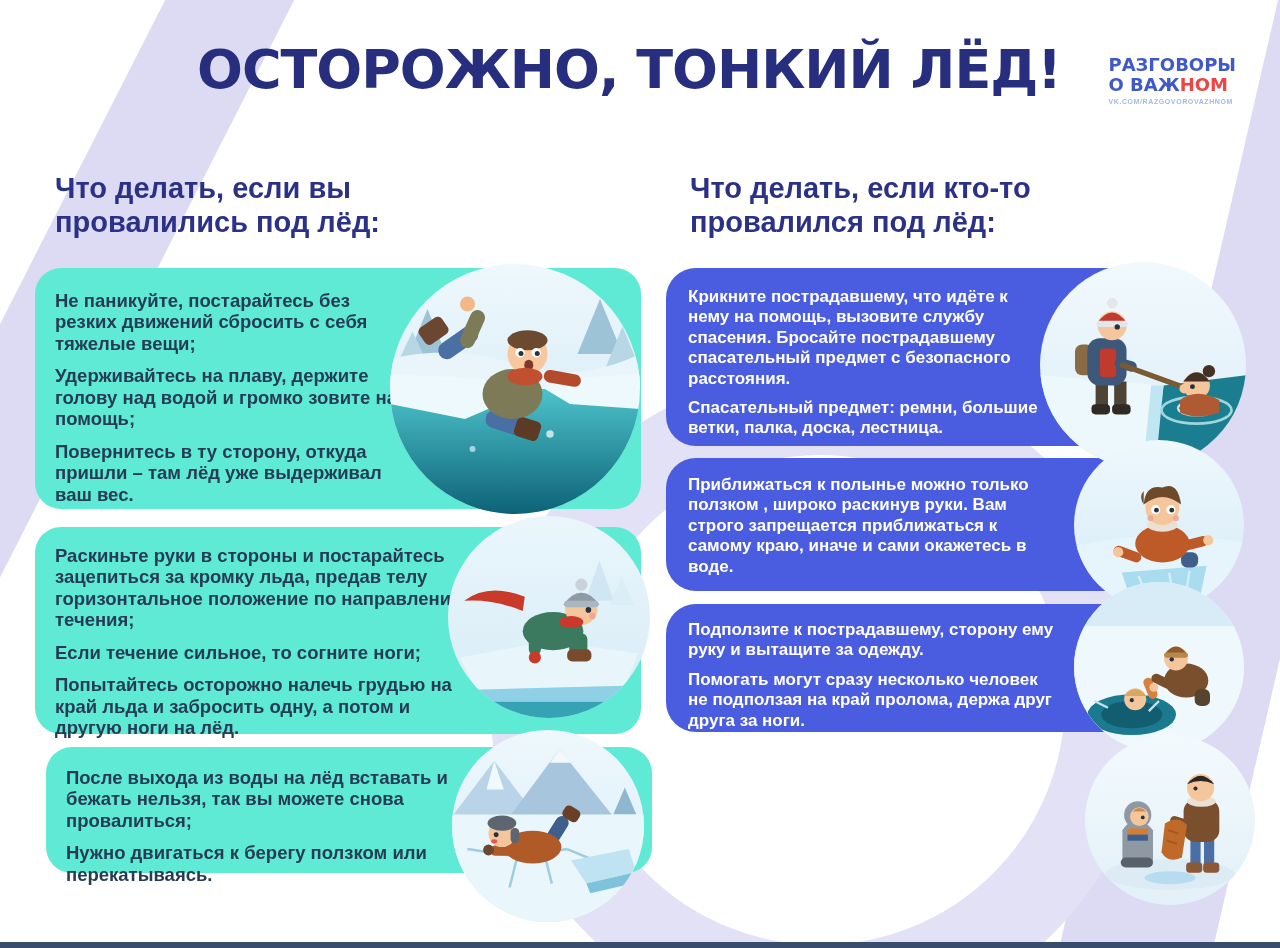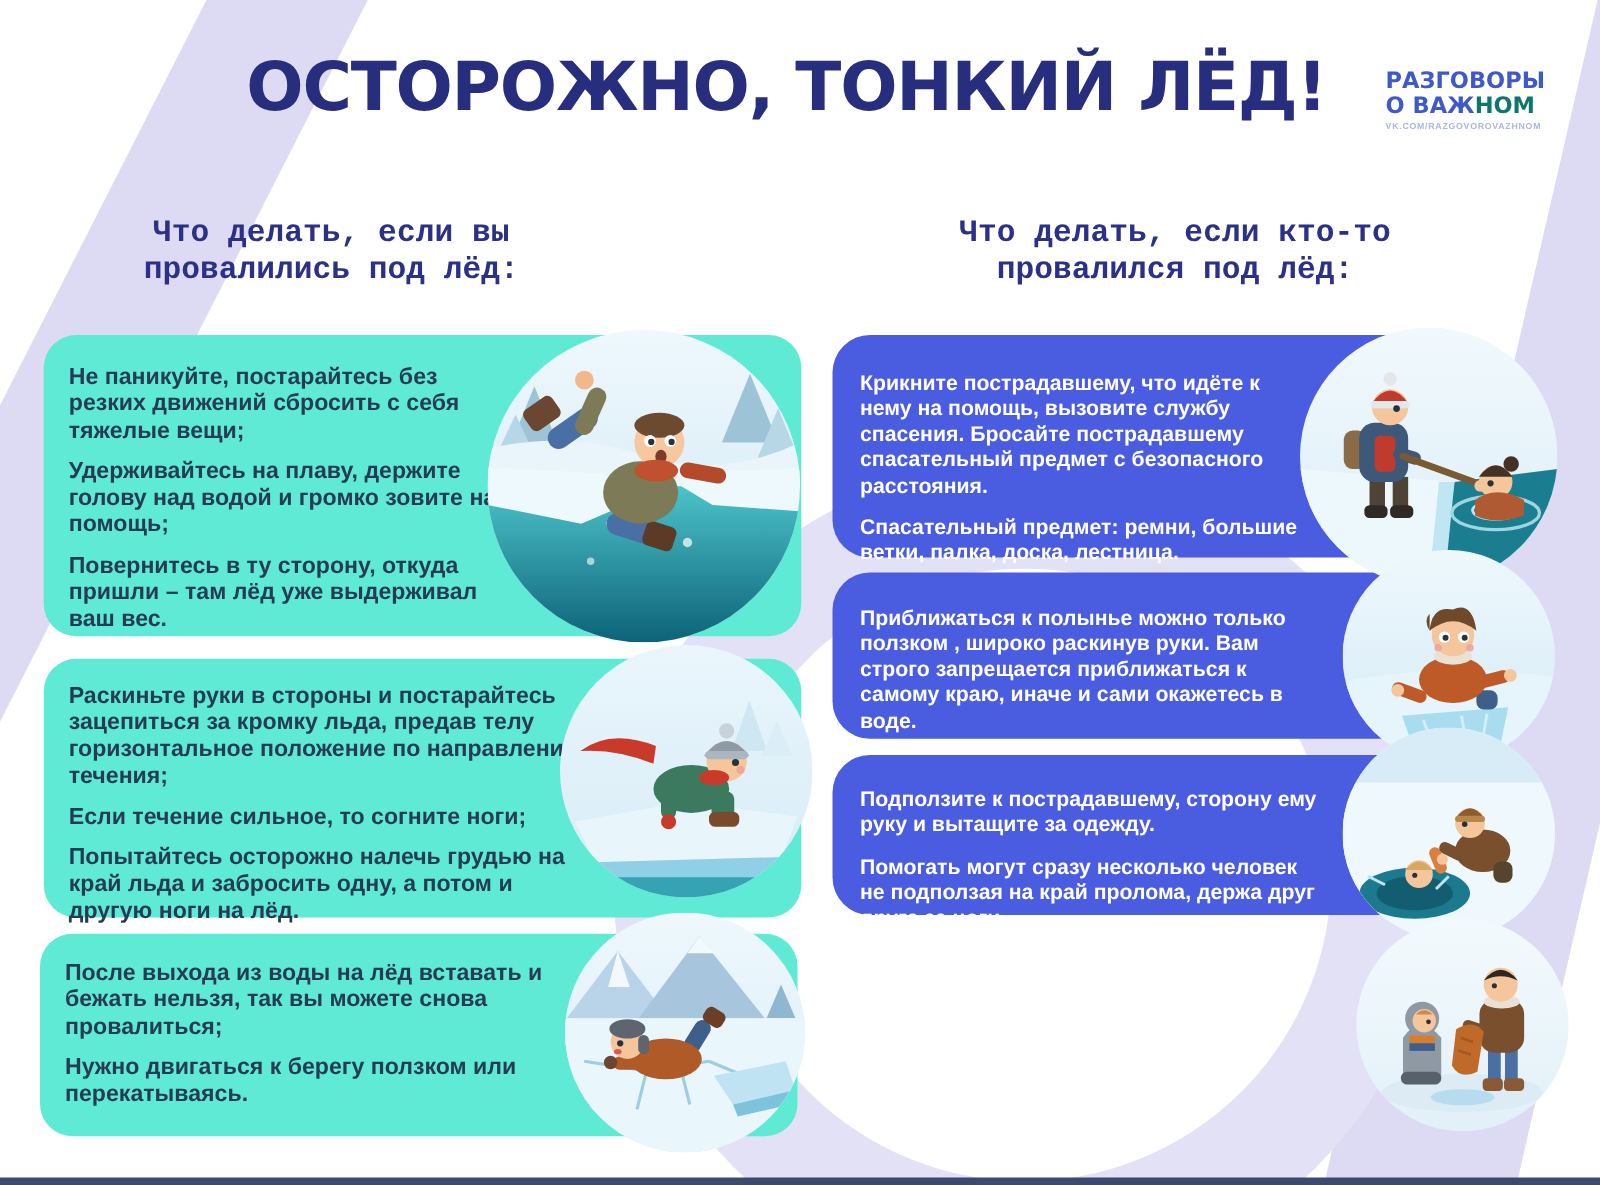--- a/index.html
+++ b/index.html
@@ -15,39 +15,39 @@
         border-radius:50%;box-sizing:border-box;z-index:0;}
   .bottom-bar{position:absolute;left:0;bottom:0;width:1280px;height:6px;background:#3a4c6e;z-index:5;}
 
   .title{position:absolute;left:0;right:48px;top:42px;margin:0;text-align:center;z-index:2;
          font-family:"DejaVu Sans",sans-serif;font-weight:bold;font-size:54px;line-height:1.05;
          color:#272e7e;letter-spacing:-1px;padding-left:26px;}
 
   .logo{position:absolute;right:44px;top:56px;z-index:3;text-align:left;line-height:1;}
   .logo-l1{font-family:"DejaVu Sans",sans-serif;font-weight:bold;font-size:18px;color:#4059c9;letter-spacing:0;}
   .logo-l2{font-family:"DejaVu Sans",sans-serif;font-weight:bold;font-size:18px;color:#4059c9;margin-top:2px;}
-  .logo-l2 .red{color:#0f766e;}
+  .logo-l2 .red{color:#ef4444;}
   .logo-url{font-size:7px;color:#a8b7e3;letter-spacing:.6px;margin-top:4px;font-weight:bold;}
 
-  .col-heading{position:absolute;z-index:2;text-align:center;margin:0;
-     font-family:Liberation Mono, monospace;font-weight:bold;font-size:25px;line-height:1.16;color:#2b3187;}
+  .col-heading{position:absolute;z-index:2;margin:0;
+     font-family:Liberation Sans, sans-serif;font-weight:bold;font-size:29px;line-height:1.16;color:#2b3187;}
   .col-heading-left{left:55px;top:172px;width:420px;}
   .col-heading-right{left:690px;top:172px;width:500px;}
 
   .card{position:absolute;box-sizing:border-box;z-index:2;}
   .card-light{background:#5eead4;border-radius:26px;}
   .card-light p{margin:0 0 11px;color:#253c54;font-weight:bold;font-size:18.5px;line-height:1.16;}
   .card-light p:last-child{margin-bottom:0;}
   .card-blue{background:#4a5ce0;border-radius:30px;}
-  .card-blue p{margin:13px 0 9px;color:#ffffff;font-weight:bold;font-size:17px;line-height:1.2;}
+  .card-blue p{margin:3px 0 9px;color:#ffffff;font-weight:bold;font-size:17px;line-height:1.2;}
   .card-blue p:last-child{margin-bottom:0;}
 
   .lcard1{left:35px;top:268px;width:606px;height:241px;padding:22px 235px 18px 20px;}
   .lcard2{left:35px;top:527px;width:606px;height:207px;padding:18px 160px 16px 20px;}
-  .lcard3{left:32px;top:747px;width:606px;height:162px;padding:20px 160px 16px 20px;}
+  .lcard3{left:46px;top:747px;width:606px;height:126px;padding:20px 160px 16px 20px;}
   .rcard1{left:666px;top:268px;width:502px;height:178px;padding:16px 122px 12px 22px;}
   .rcard2{left:666px;top:458px;width:502px;height:133px;padding:14px 108px 12px 22px;}
   .rcard3{left:666px;top:604px;width:502px;height:128px;padding:13px 108px 12px 22px;}
   .rcard4{left:666px;top:742px;width:502px;height:106px;padding:14px 108px 12px 22px;}
 
   .ill{position:absolute;border-radius:50%;overflow:hidden;z-index:3;}
   .ill svg{display:block;width:100%;height:100%;}
   .ill-l1{left:390px;top:264px;width:250px;height:250px;}
   .ill-l2{left:448px;top:516px;width:202px;height:202px;}
   .ill-l3{left:452px;top:730px;width:192px;height:192px;}

